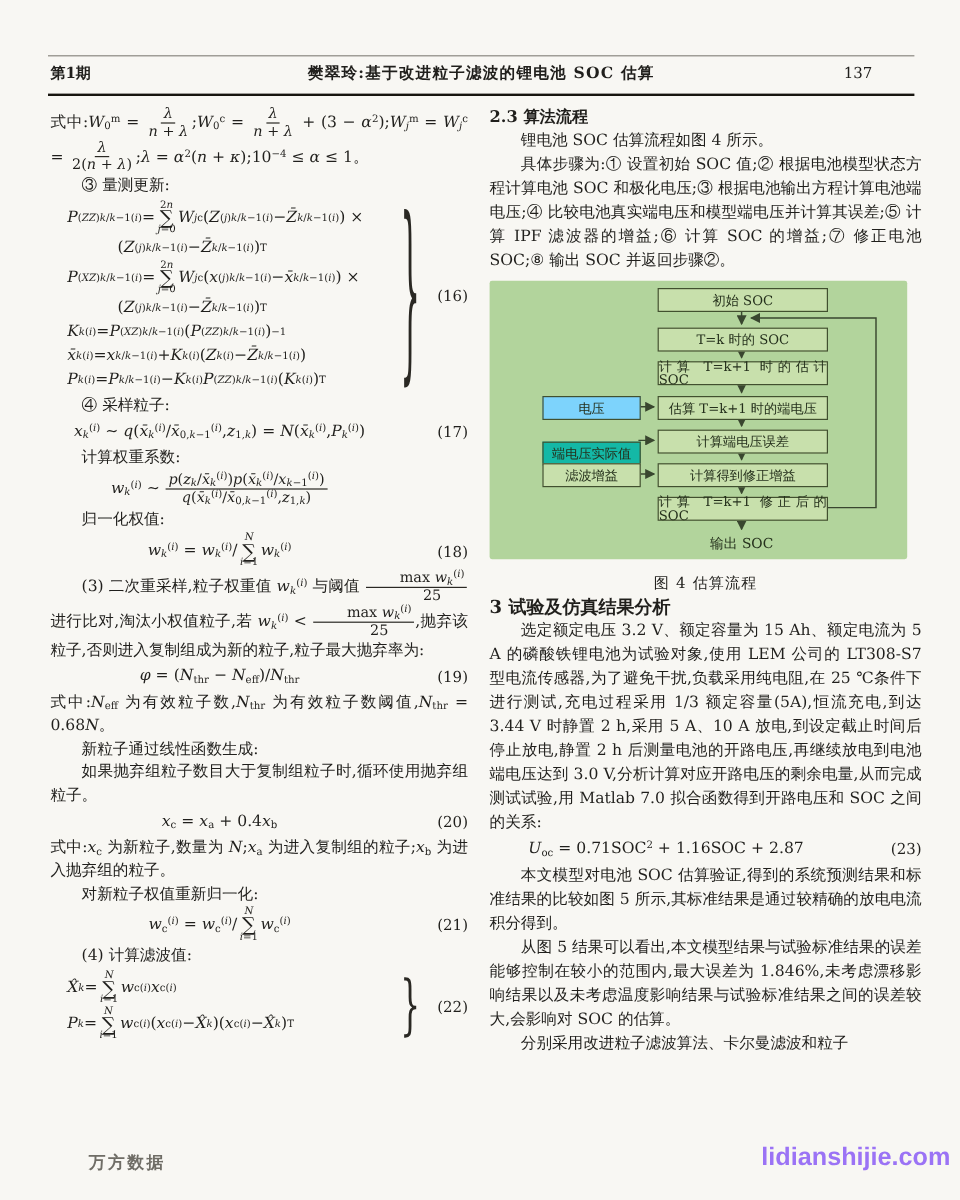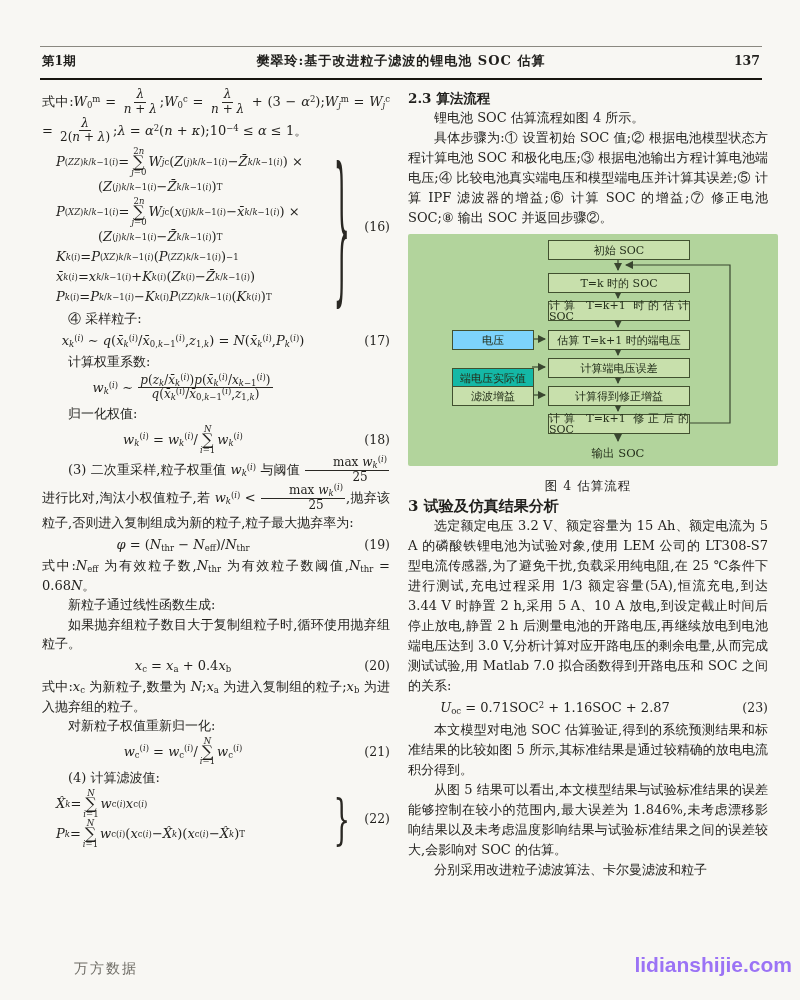--- a/index.html
+++ b/index.html
@@ -2,21 +2,21 @@
 <html><head>
 <meta charset="utf-8">
 <style>
   html,body{margin:0;padding:0;}
   body{width:800px;height:1000px;background:#efede8;font-family:"DejaVu Serif","Liberation Serif",serif;}
   .page{position:relative;width:800px;height:1000px;background:#f8f7f3;color:#201f1c;overflow:hidden;}
   .toprule{position:absolute;top:46px;left:40px;right:38px;height:1px;background:#8a8880;}
   .header{position:absolute;top:52px;left:42px;right:40px;display:flex;align-items:baseline;font-size:12.5px;}
   .header .issue{width:90px;font-weight:bold;}
   .header .runtitle{flex:1;text-align:center;font-weight:bold;letter-spacing:1px;font-size:13px;}
-  .header .pnum{width:90px;text-align:right;font-weight:bold;}
+  .header .pnum{width:90px;text-align:center;font-weight:normal;}
   .headrule{position:absolute;top:78px;left:40px;right:38px;height:2px;background:#17150f;}
 
   .col{position:absolute;top:88px;font-size:13px;text-align:justify;}
   .col.left{left:42px;width:348px;line-height:19.5px;}
   .col.right{left:408px;width:360px;line-height:20px;}
   .col p{margin:0;}
   .ind{text-indent:2em;}
   sub,sup{font-size:8.5px;line-height:0;}
   sup{vertical-align:0.5em;}
   sub{vertical-align:-0.25em;}
@@ -45,21 +45,21 @@
   .h3{font-weight:bold;margin:8px 0 6px 0;font-size:15px;}
 
   .figpanel{position:relative;width:348px;height:232px;margin-top:6px;border-radius:2px;}
   .figsvg{position:absolute;left:0;top:0;}
   .fbox{position:absolute;height:18px;border:1px solid #41502f;display:flex;align-items:center;justify-content:center;font-size:11px;line-height:1;color:#25301c;}
   .fbox.main{left:140px;width:140px;}
   .fbox.side{left:44px;width:80px;}
   .fout{position:absolute;left:140px;width:140px;top:209px;text-align:center;font-size:11.5px;color:#25301c;}
   .figcap{text-align:center;font-size:12.5px;margin-top:10px;letter-spacing:1px;}
 
-  .wm-left{position:absolute;left:74px;top:960px;font-size:14px;color:#6f6d66;letter-spacing:2px;}
+  .wm-left{position:absolute;left:74px;top:960px;font-size:14px;color:#6f6d66;letter-spacing:2px;font-weight:bold;}
   .wm-right{position:absolute;right:8px;top:953px;font-size:21px;font-family:"Liberation Sans","DejaVu Sans",sans-serif;font-weight:bold;opacity:0.85;}
 </style>
 </head>
 <body>
 
 <div class="page">
 
   <div class="toprule"></div>
 
   <div class="header">
@@ -73,20 +73,21 @@
     <p>式中:<i>W</i><sub>0</sub><sup>m</sup> = <span class="fr">
           <span class="nu"><i>λ</i></span>
           <span class="de"><i>n</i> + <i>λ</i></span>
         </span>;<i>W</i><sub>0</sub><sup>c</sup> = <span class="fr">
           <span class="nu"><i>λ</i></span>
           <span class="de"><i>n</i> + <i>λ</i></span>
         </span> + (3 − <i>α</i><sup>2</sup>);<i>W</i><sub><i>j</i></sub><sup>m</sup> = <i>W</i><sub><i>j</i></sub><sup>c</sup> = <span class="fr">
           <span class="nu"><i>λ</i></span>
           <span class="de">2(<i>n</i> + <i>λ</i>)</span>
         </span>;<i>λ</i> = <i>α</i><sup>2</sup>(<i>n</i> + <i>κ</i>);10<sup>−4</sup> ≤ <i>α</i> ≤ 1。</p>
+    <p class="ind">③ 量测更新:</p>
 
     <div class="eq-group">
       <div class="lines">
         <div class="eql tall"><i>P</i><sub>(<i>ZZ</i>)<i>k</i>/<i>k</i>−1</sub><sup>(<i>i</i>)</sup> = <span class="sum">
               <span class="lim">2<i>n</i></span>
               <span class="sig">∑</span>
               <span class="lim"><i>j</i>=0</span>
             </span><i>W</i><sub><i>j</i></sub><sup>c</sup>(<i>Z</i><sub>(<i>j</i>)<i>k</i>/<i>k</i>−1</sub><sup>(<i>i</i>)</sup> − <i>Z̄</i><sub><i>k</i>/<i>k</i>−1</sub><sup>(<i>i</i>)</sup>) ×</div>
         <div class="eql l2">(<i>Z</i><sub>(<i>j</i>)<i>k</i>/<i>k</i>−1</sub><sup>(<i>i</i>)</sup> − <i>Z̄</i><sub><i>k</i>/<i>k</i>−1</sub><sup>(<i>i</i>)</sup>)<sup>T</sup></div>
         <div class="eql tall"><i>P</i><sub>(<i>XZ</i>)<i>k</i>/<i>k</i>−1</sub><sup>(<i>i</i>)</sup> = <span class="sum">
@@ -179,21 +180,21 @@
       <span class="brace small">}</span>
       <span class="num">(22)</span>
     </div>
   </div>
 
   <div class="col right">
     <p class="h23">2.3  算法流程</p>
     <p class="ind">锂电池 SOC 估算流程如图 4 所示。</p>
     <p class="ind">具体步骤为:① 设置初始 SOC 值;② 根据电池模型状态方程计算电池 SOC 和极化电压;③ 根据电池输出方程计算电池端电压;④ 比较电池真实端电压和模型端电压并计算其误差;⑤ 计算 IPF 滤波器的增益;⑥ 计算 SOC 的增益;⑦ 修正电池 SOC;⑧ 输出 SOC 并返回步骤②。</p>
 
-    <div class="figpanel" style="background:#b2d49c;padding-left:22px;">
+    <div class="figpanel" style="background:#b2d49c;">
       <svg class="figsvg" width="348" height="232" viewBox="0 0 348 232">
         <defs>
           <marker id="ar" viewBox="0 0 8 8" refX="7" refY="4" markerWidth="7" markerHeight="7" orient="auto">
             <path d="M0,0 L8,4 L0,8 z" fill="#39462f"></path>
           </marker>
         </defs>
         <g stroke="#39462f" stroke-width="1.2" fill="none">
           <path d="M210,24 V36" marker-end="url(#ar)"></path>
           <path d="M210,57 V64" marker-end="url(#ar)"></path>
           <path d="M210,85 V93" marker-end="url(#ar)"></path>

